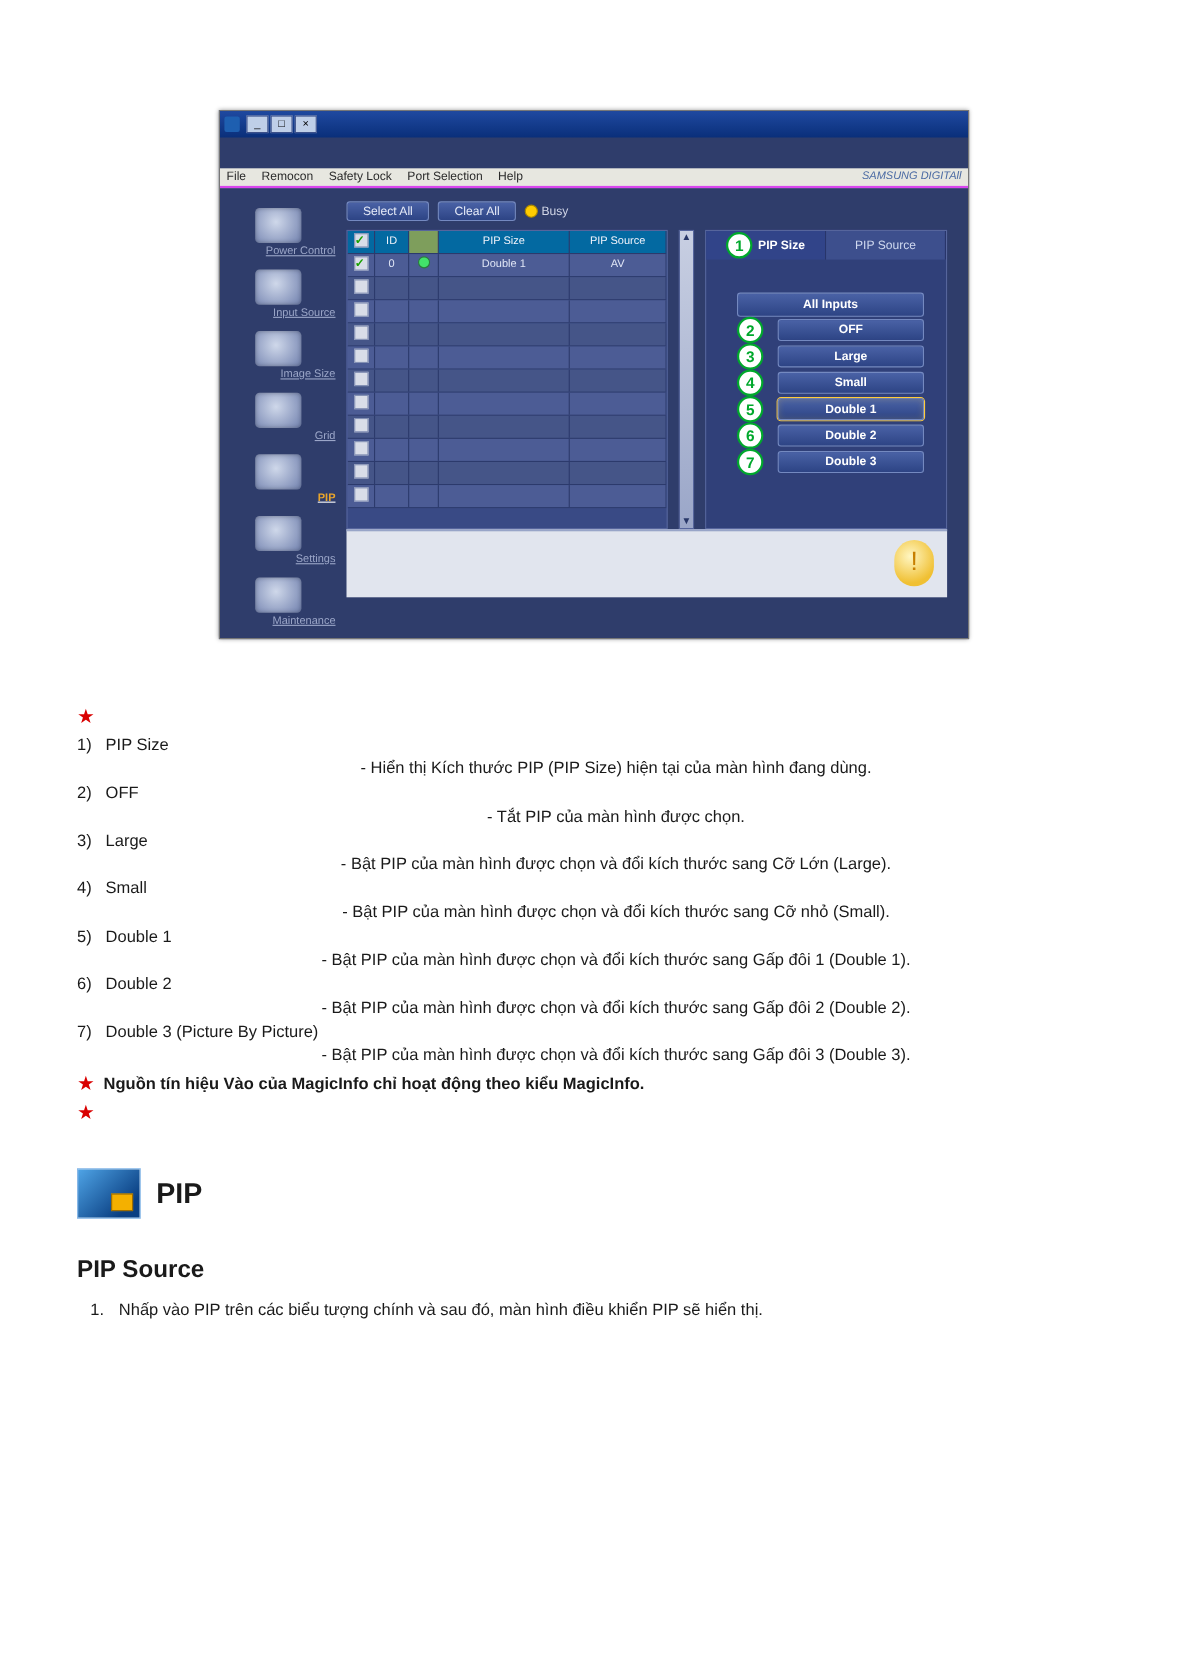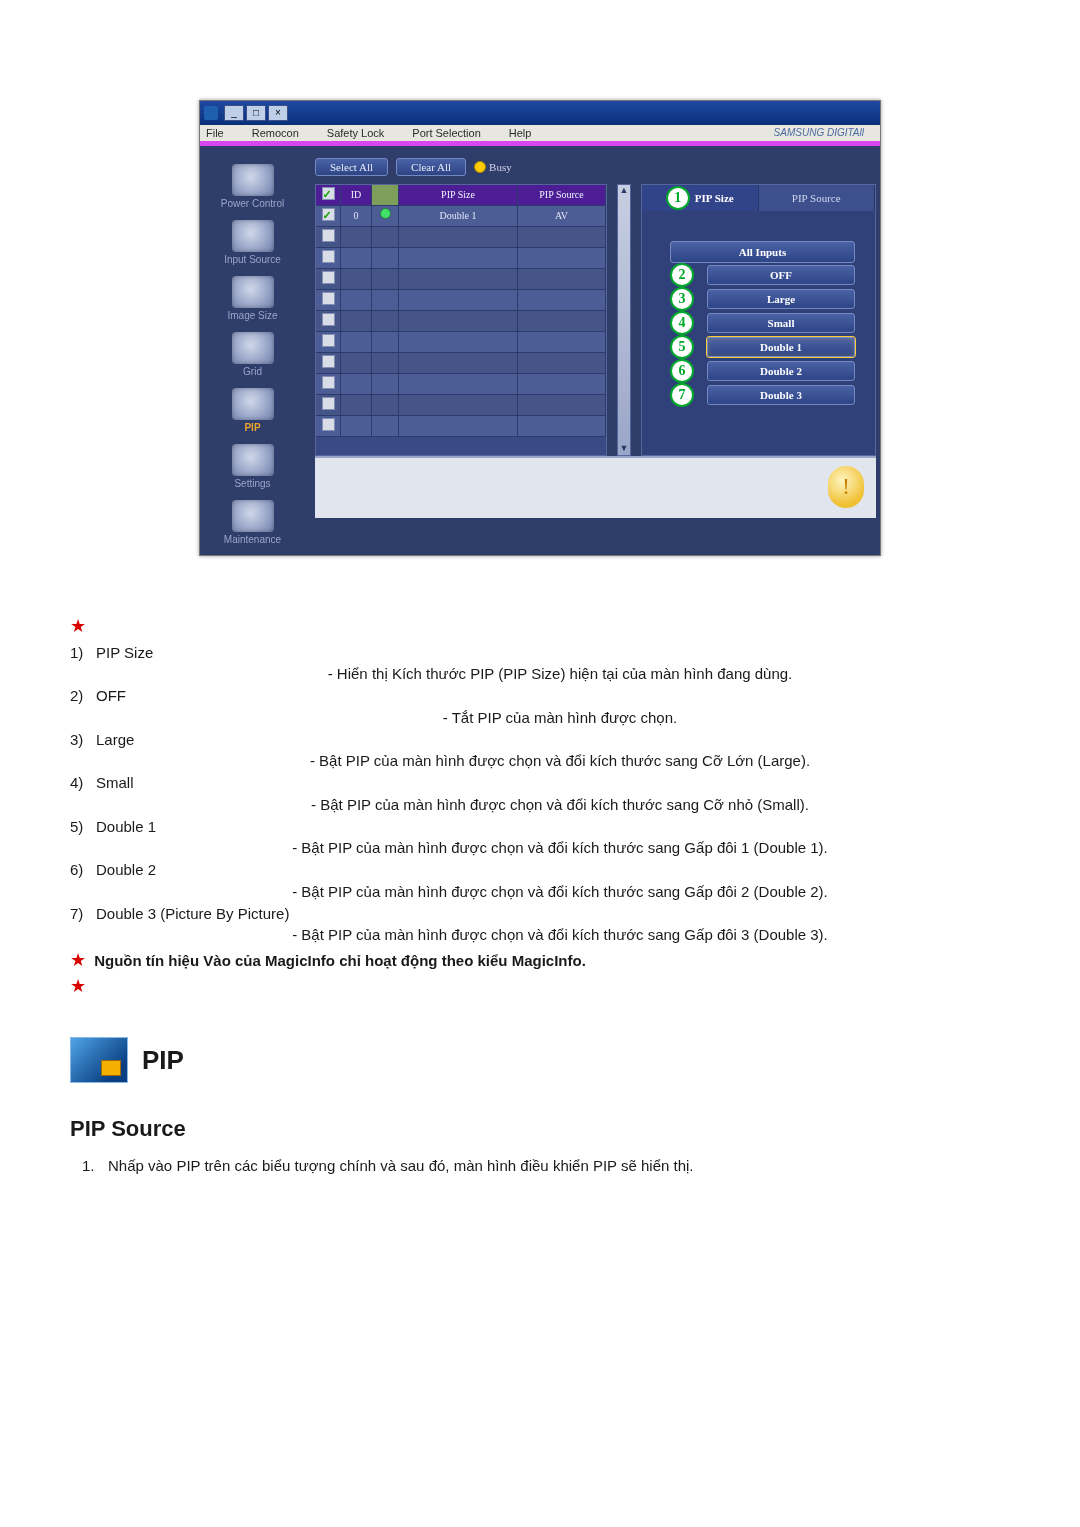--- a/index.html
+++ b/index.html
@@ -47,50 +47,51 @@
     display: flex; align-items: center; justify-content: center;
     border: 1px solid #3a4f8a;
     font-size: 10px; line-height: 1;
   }
 
   .menu-bar {
     background: #e7e7e0;
     color: #2b2b2b;
     display: flex;
     padding: 2px 6px;
-    gap: 28px;
+    gap: 14px;
     font-size: 11px;
-    border-bottom: 5px solid #d946ef;
+    border-bottom: 2px solid #d946ef;
     position: relative;
+    margin-top: 28px;
   }
   .menu-bar .brand {
-    position: absolute; right: 16px; font-style: italic; color: #4a6aa3; font-size: 10px;
+    position: absolute; right: 6px; font-style: italic; color: #4a6aa3; font-size: 10px;
   }
 
   .app-body { display: flex; background: #2f3d6b; }
   .sidebar {
     width: 105px;
     display: flex; flex-direction: column;
     padding: 18px 0 10px 0;
     gap: 11px;
   }
-  .side-item { text-align: center; font-size: 10px; color: #9ba6c8; }
+  .side-item { text-align: right; font-size: 10px; color: #9ba6c8; text-decoration: underline; }
   .side-item .icon-box {
     width: 42px; height: 32px; margin: 0 auto 2px auto;
     border-radius: 4px;
     background: radial-gradient(circle at 45% 40%, #cfd8ea, #6f7fad);
     box-shadow: inset 0 0 4px rgba(0,0,0,.3);
   }
   .side-item.active { color: #fff; }
   .side-item.active .side-label { color: #e9a52b; font-weight: bold; }
 
   .main {
     flex: 1;
-    padding: 12px 4px 10px 10px;
-    display: flex; flex-direction: column; font-family: Liberation Serif, serif;
+    padding: 12px 19px 10px 10px;
+    display: flex; flex-direction: column;
   }
   .toolbar {
     display: flex; align-items: center; gap: 8px; margin-bottom: 8px;
   }
   .tb-btn {
     padding: 2px 14px;
     background: linear-gradient(#4a62a6, #2d4485);
     color: #e6ebf8;
     border: 1px solid #7489c0;
     border-radius: 3px;
@@ -104,21 +105,21 @@
   .mid-row { display: flex; gap: 10px; }
   .grid-pane {
     width: 290px; height: 270px;
     background: #394a85;
     border: 1px solid #56659c;
     overflow: hidden;
   }
   .grid-head, .grid-row {
     display: flex; border-bottom: 1px solid #2c3a6c;
   }
-  .grid-head { background: #4c1d95; color: #f0f3fb; }
+  .grid-head { background: #0369a1; color: #f0f3fb; }
   .gc { border-right: 1px solid #2c3a6c; padding: 2px 4px; font-size: 10px; height: 16px; line-height: 16px; box-sizing: content-box; }
   .gc.chk  { width: 16px; text-align: center; }
   .gc.id   { width: 22px; text-align: center; }
   .gc.st   { width: 18px; text-align: center; }
   .gc.sz   { width: 110px; text-align: center; }
   .gc.src  { flex: 1; text-align: center; }
   .grid-row { background: #4c5c95; color: #e0e6f6; }
   .grid-row.alt { background: #455588; }
   .chkbox {
     display: inline-block; width: 11px; height: 11px;

